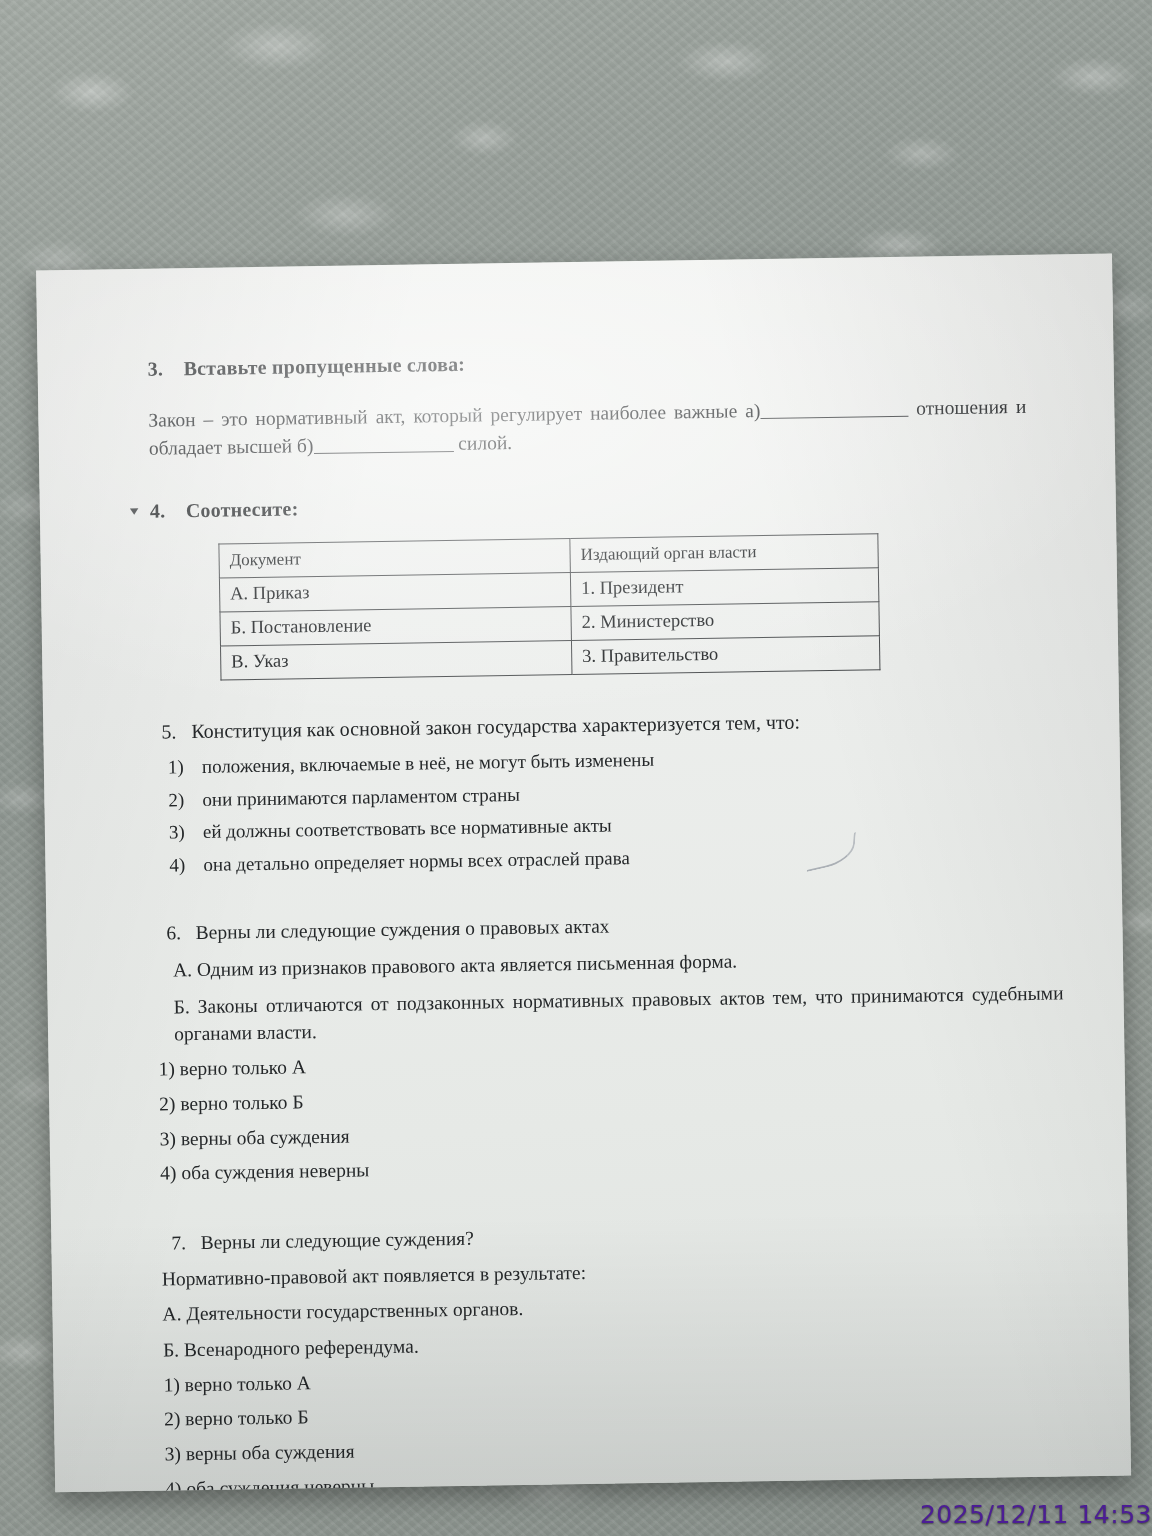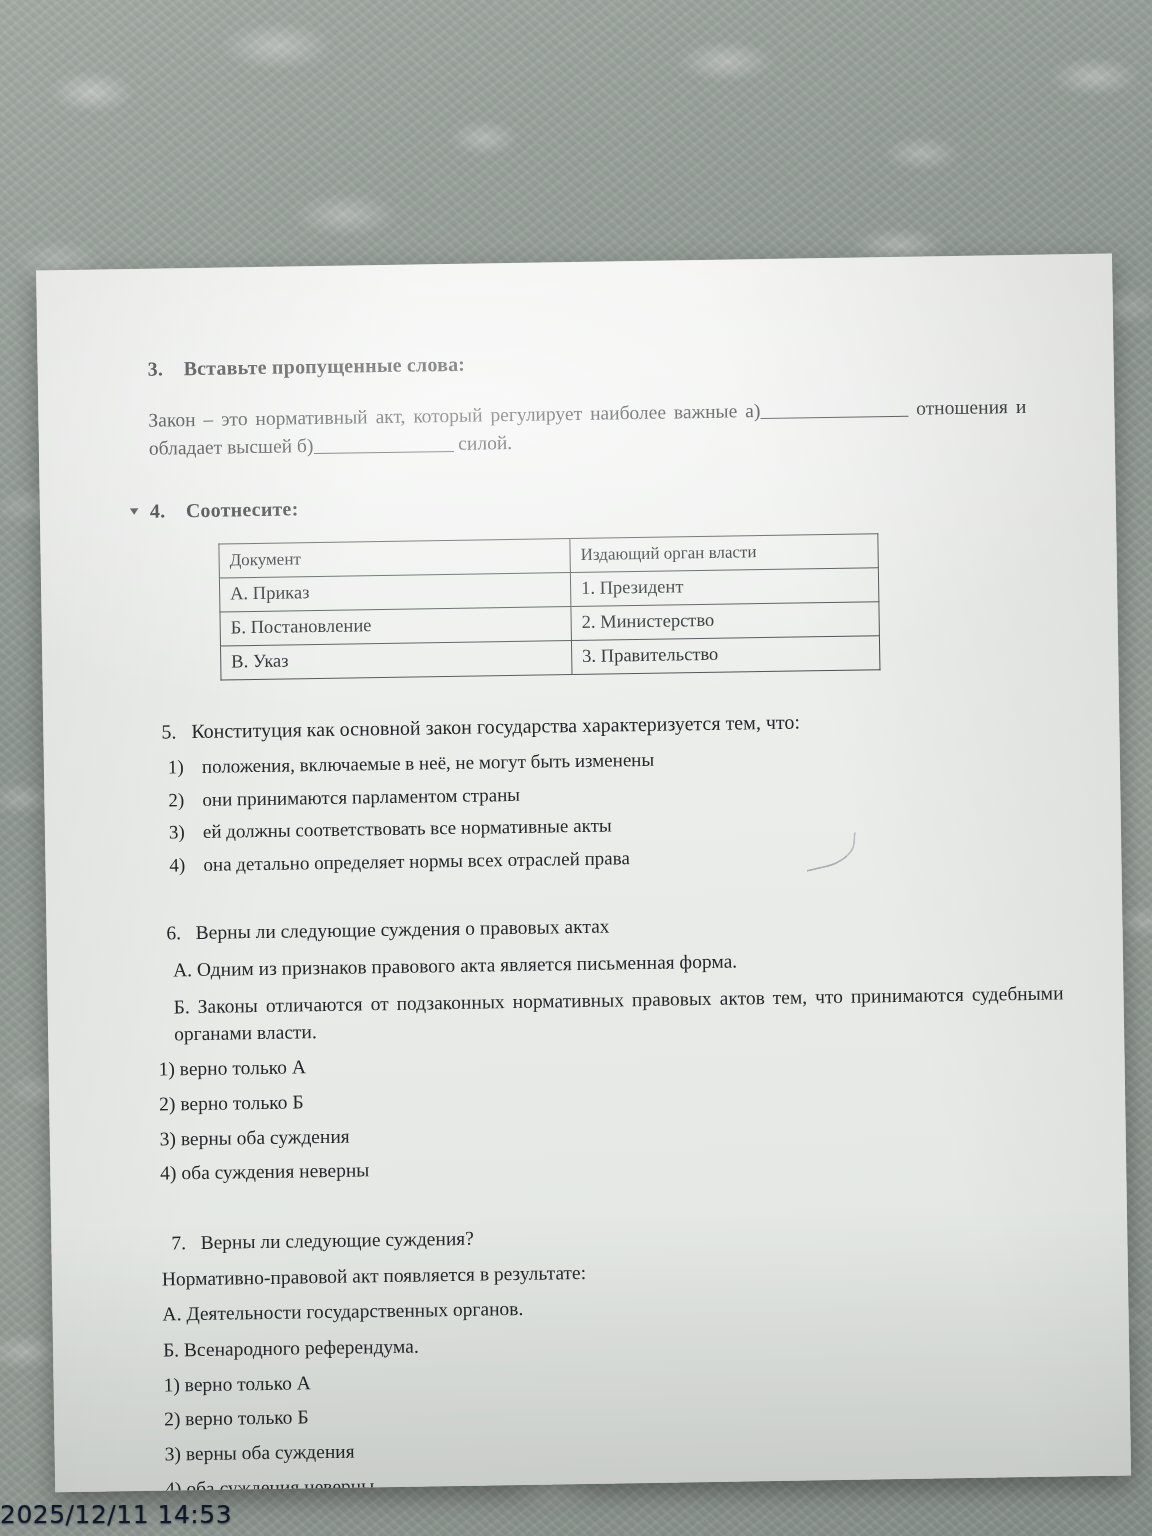--- a/index.html
+++ b/index.html
@@ -175,22 +175,22 @@
     border-radius: 0 0 60% 0;
     opacity: .8;
   }
 
   
   #timestamp {
     position: absolute;
     left: 0;
     right: 0;
     top: 1500px;
-    text-align: left;
-    color: #0f172a;
+    text-align: right;
+    color: #4c1d95;
     font-family: "DejaVu Sans", sans-serif;
     font-size: 25px;
     letter-spacing: .5px;
     text-shadow: 0 1px 2px rgba(0,0,0,0.55);
     z-index: 20;
   }
 </style>
 </head>
 <body>
 

